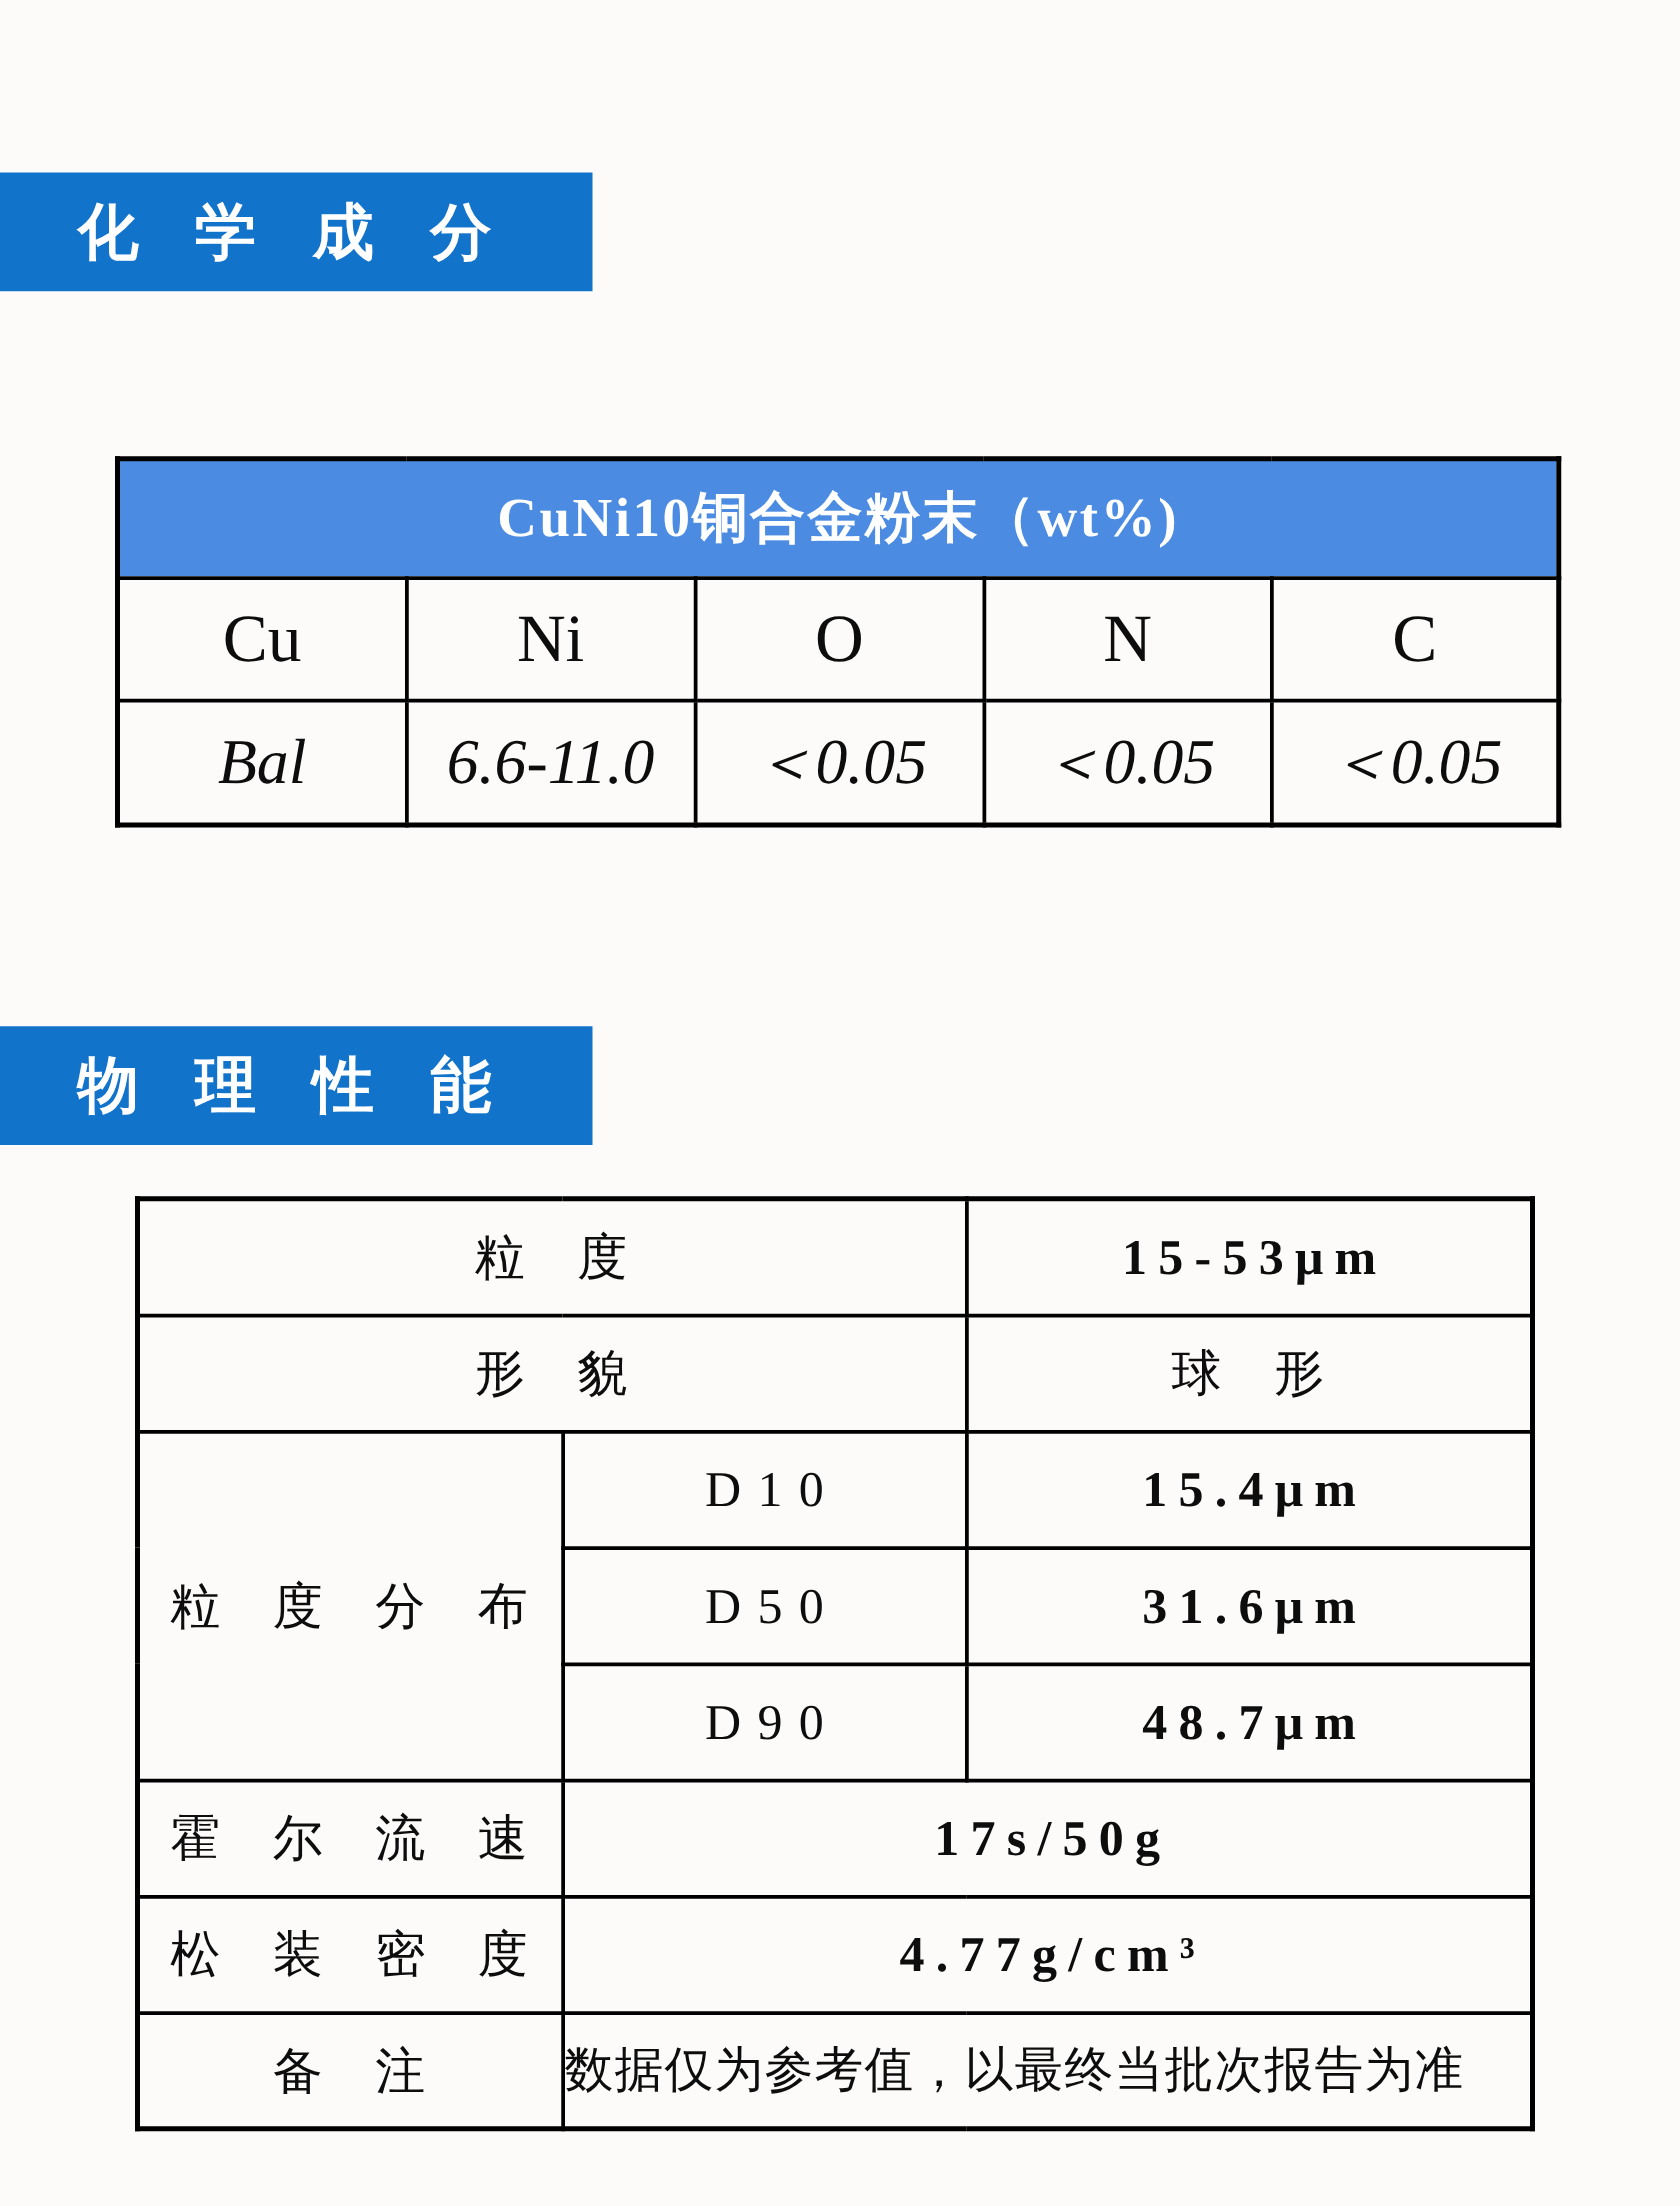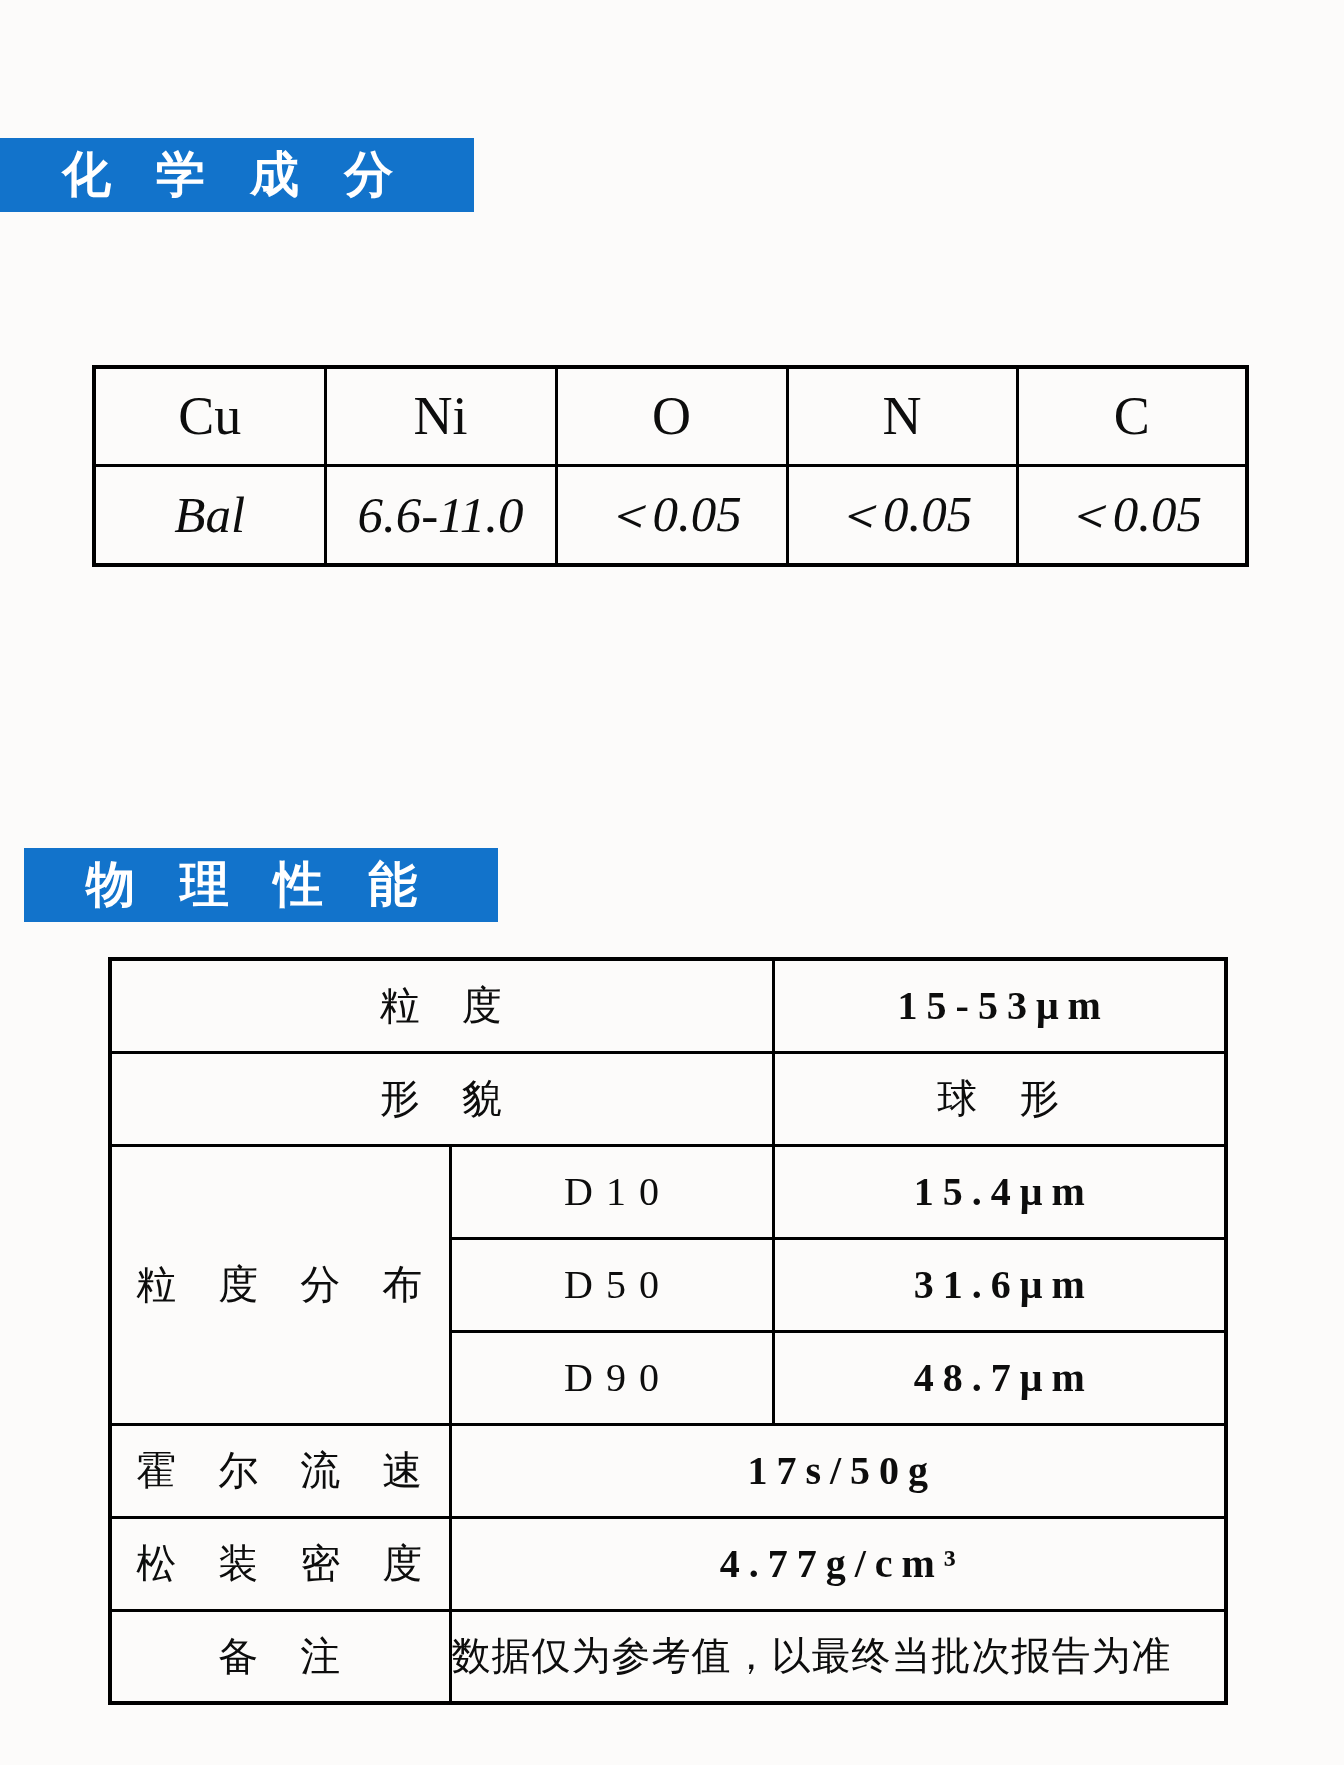--- a/index.html
+++ b/index.html
@@ -8,34 +8,34 @@
     position:relative;
     height:1765px;
     background:#fcfbfa;
     color:#0d0d0d;
     font-family:"Liberation Serif","DejaVu Serif",serif;
   }
   .banner {
     position:absolute;
     left:0;
     width:474px;
-    height:74px;
+    height:95px;
     background:var(--banner-blue,#1273cb);
     color:#fff;
     font-family:"DejaVu Sans","Liberation Sans",sans-serif;
     font-weight:bold;
     font-size:49px;
     letter-spacing:14px;
     display:flex;
     align-items:center;
     padding-left:62px;
     white-space:nowrap;
   }
   #banner-chemical { top:138px; }
-  #banner-physical { top:848px;margin-left:24px; }
+  #banner-physical { top:821px; }
 
   table {
     position:absolute;
     border-collapse:collapse;
     table-layout:fixed;
     background:transparent;
   }
   td, th {
     border:3px solid #000;
     text-align:center;
@@ -86,20 +86,23 @@
 
 <table id="chem-table">
   <colgroup>
     <col style="width:231px">
       <col style="width:231px">
       <col style="width:231px">
     <col style="width:230px">
       <col style="width:230px">
   </colgroup>
   <tbody>
+    <tr>
+      <th class="caption-cell" colspan="5">CuNi10铜合金粉末（wt%)</th>
+    </tr>
     <tr class="el-row">
       <td>Cu</td>
       <td>Ni</td>
       <td>O</td>
       <td>N</td>
       <td>C</td>
     </tr>
     <tr class="val-row">
       <td>Bal</td>
       <td>6.6-11.0</td>

